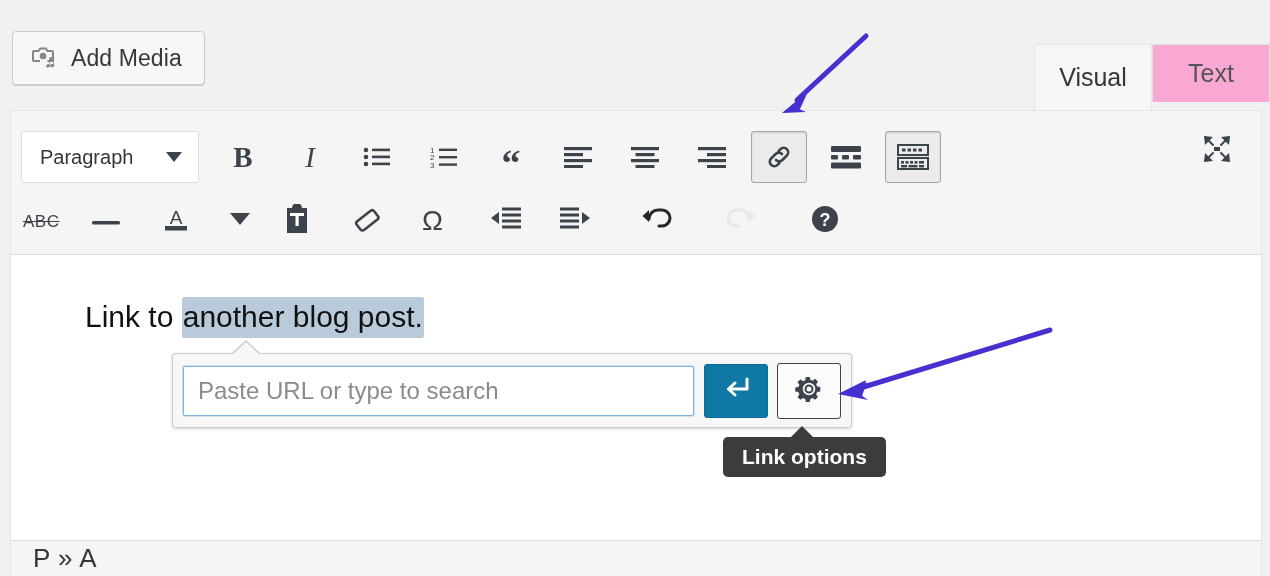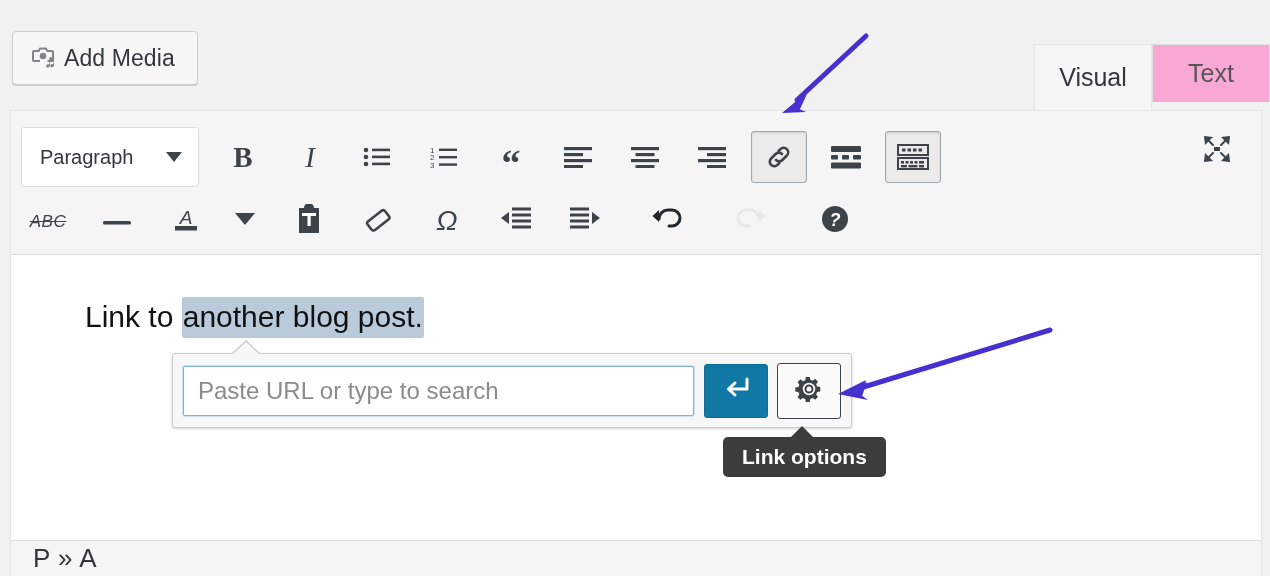--- a/index.html
+++ b/index.html
@@ -24,21 +24,21 @@
     height: 110px;
     background: #f1f1f1;
   }
   .add-media-btn {
     position: absolute;
     left: 12px; top: 31px;
     height: 54px;
     box-sizing: border-box;
     display: flex;
     align-items: center;
-    gap: 3px;
+    gap: 10px;
     padding: 0 22px 0 18px;
     background: #f7f7f7;
     border: 1px solid #ccc;
     border-radius: 4px;
     box-shadow: 0 1px 0 #ccc;
     cursor: pointer;
   }
   .add-media-label {
     font-size: 23px;
     color: #33383d;
@@ -105,21 +105,21 @@
     left: 0;
     width: 100%;
     display: flex;
     align-items: center;
   }
   .trow1 { top: 12px; height: 68px; padding-left: 10px; }
   .trow2 { top: 82px; height: 56px; padding-left: 12px; }
 
   .para-select {
     width: 178px;
-    height: 60px;
+    height: 52px;
     box-sizing: border-box;
     background: #fff;
     border: 1px solid #ddd;
     border-radius: 3px;
     display: flex;
     align-items: center;
     justify-content: space-between;
     padding: 0 16px 0 18px;
     cursor: pointer;
     margin-right: 16px;
@@ -154,25 +154,24 @@
     font-size: 29px;
     color: #3c434a;
     line-height: 1;
   }
 
   .tbtn2 {
     width: 50px;
     height: 46px;
     display: flex;
     align-items: center;
-    justify-content: center;
+    justify-content: flex-start;
     cursor: pointer;
     margin-right: 19px;
     box-sizing: border-box;
-    font-style: italic;
   }
   .tbtn2 .glyph { font-size: 26px; color: #3c434a; line-height: 1; }
   .tbtn2.disabled svg { opacity: .3; }
 
   .fullscreen-btn {
     position: absolute;
     right: 18px; top: 14px;
     width: 52px; height: 52px;
     display: flex; align-items: center; justify-content: center;
     cursor: pointer;

